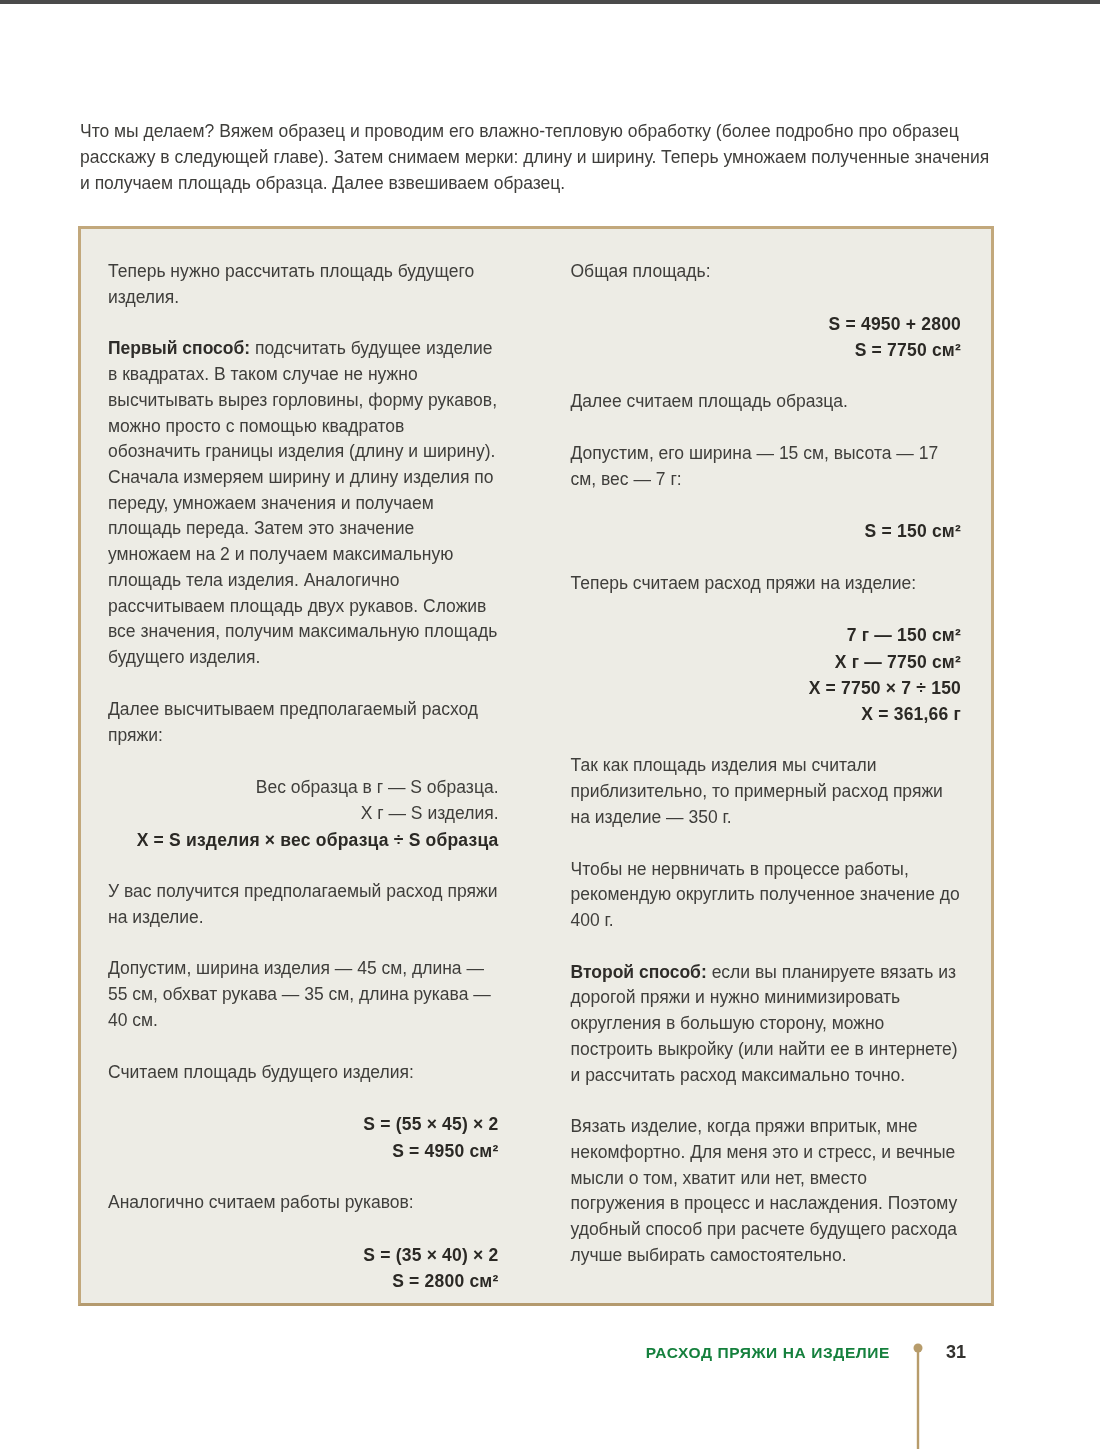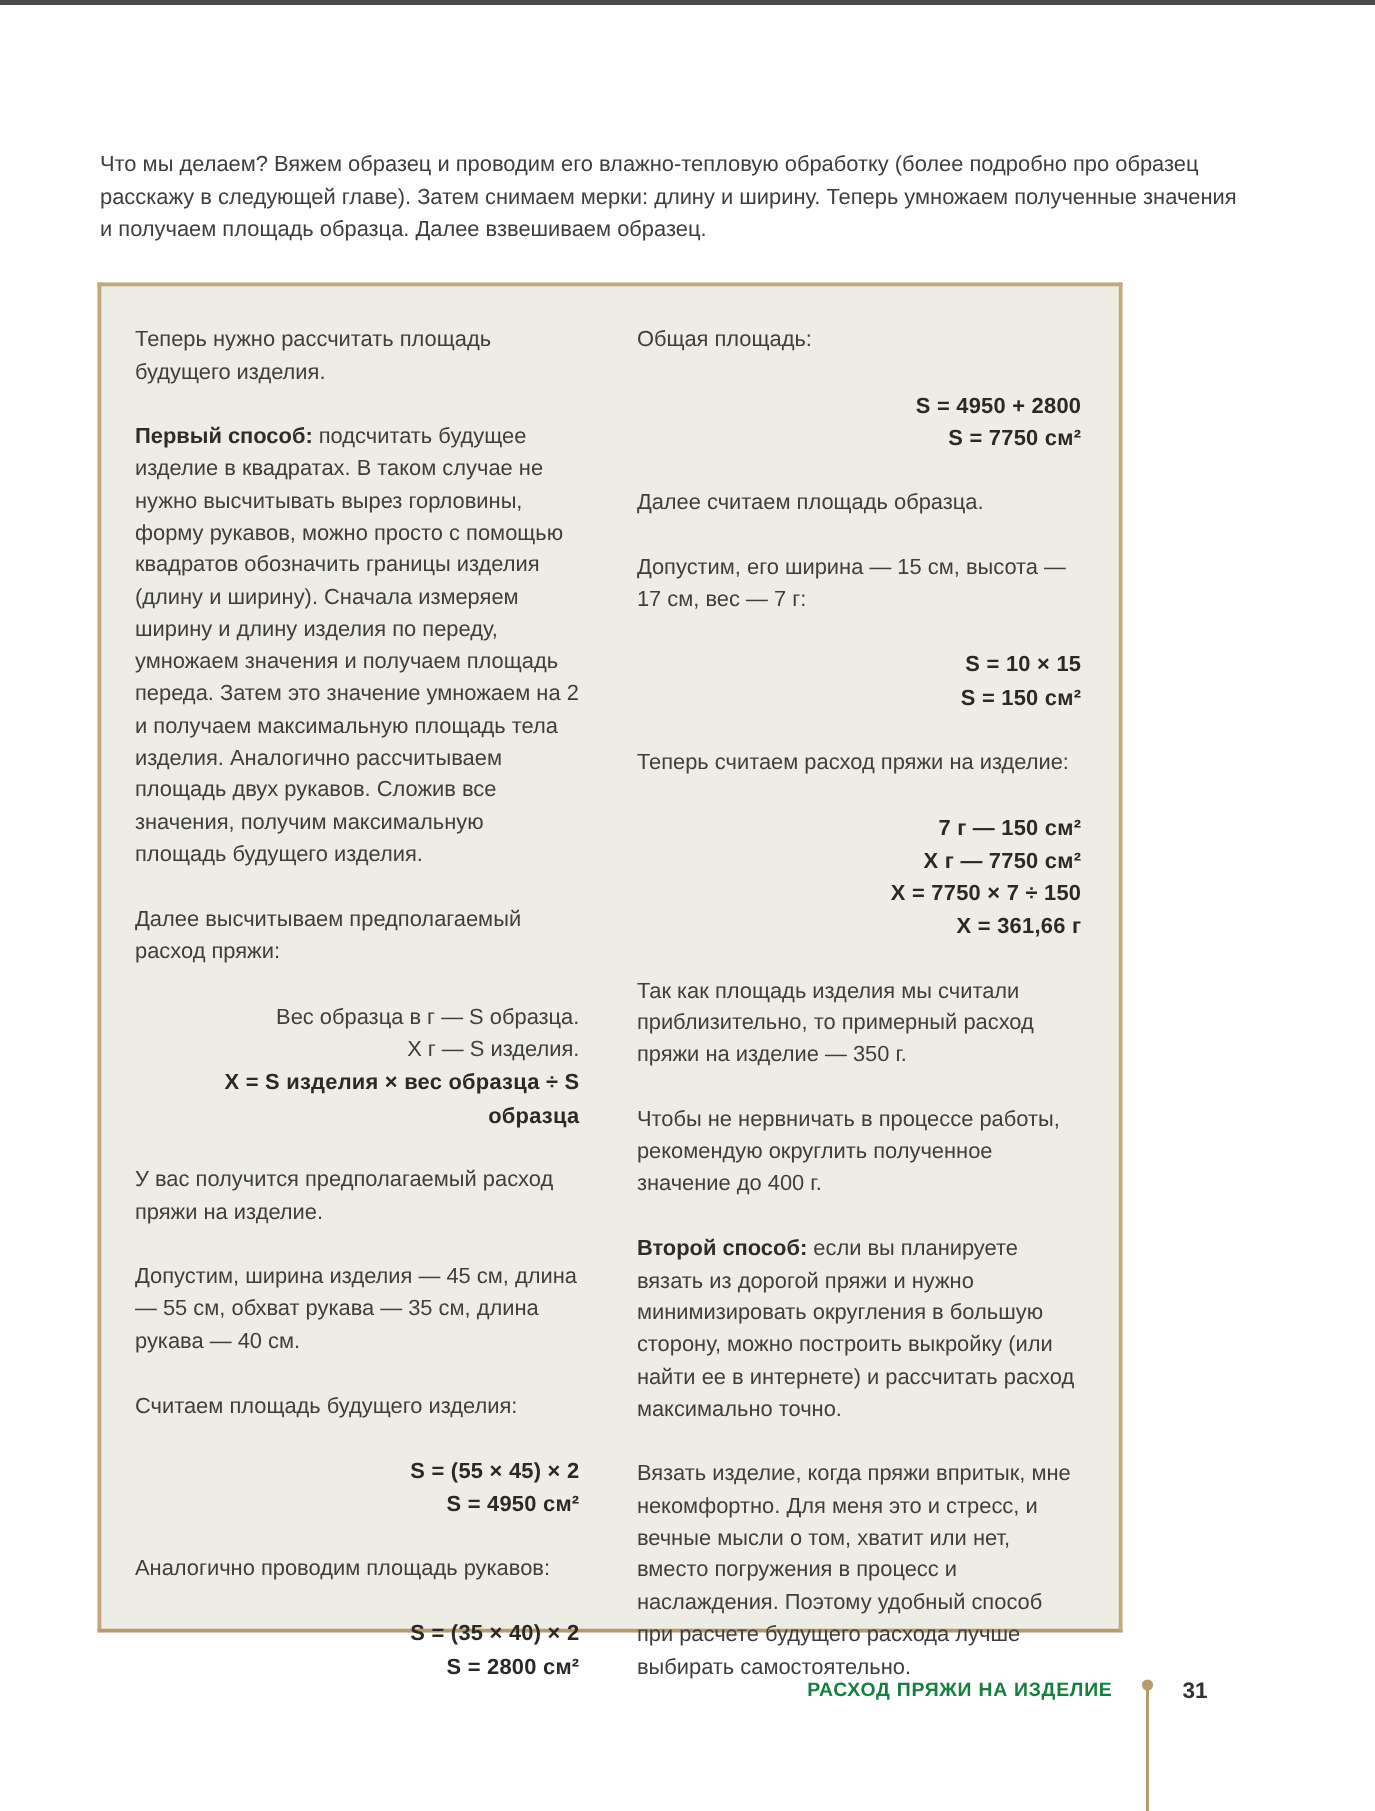--- a/index.html
+++ b/index.html
@@ -29,29 +29,29 @@
     left: 80px;
     width: 912px;
     font-size: 17.5px;
     line-height: 1.5;
     color: #3f3e3b;
   }
   .content-box {
     position: absolute;
     top: 226px;
     left: 78px;
-    width: 820px;
+    width: 916px;
     height: 1080px;
     box-sizing: border-box;
     background: #edece5;
     border: 3px solid #c2a87c;
     border-bottom-color: #b49a6e;
     padding: 30px 30px 30px 27px;
     display: flex;
-    gap: 46px;
+    gap: 72px;
   }
   .column {
     flex: 1;
     font-size: 17.5px;
     line-height: 1.47;
     color: #3f3e3b;
   }
   .column p.para {
     margin: 0 0 26px 0;
   }
@@ -123,36 +123,35 @@
           <div class="formula-line">X г — S изделия.</div>
           <div class="formula-line bold">X = S изделия × вес образца ÷ S образца</div>
         </div>
         <p class="para"><span>У вас получится предполагаемый расход пряжи на изделие.</span></p>
         <p class="para"><span>Допустим, ширина изделия — 45 см, длина — 55 см, обхват рукава — 35 см, длина рукава — 40 см.</span></p>
         <p class="para"><span>Считаем площадь будущего изделия:</span></p>
         <div class="formula">
           <div class="formula-line bold">S = (55 × 45) × 2</div>
           <div class="formula-line bold">S = 4950 см²</div>
         </div>
-        <p class="para"><span>Аналогично проводим площадь рукавов:</span></p>
+        <p class="para"><span>Аналогично считаем работы рукавов:</span></p>
         <div class="formula">
           <div class="formula-line bold">S = (35 × 40) × 2</div>
           <div class="formula-line bold">S = 2800 см²</div>
         </div>
       </div>
     <div class="column" id="right-col">
         <p class="para"><span>Общая площадь:</span></p>
         <div class="formula">
           <div class="formula-line bold">S = 4950 + 2800</div>
           <div class="formula-line bold">S = 7750 см²</div>
         </div>
         <p class="para"><span>Далее считаем площадь образца.</span></p>
         <p class="para"><span>Допустим, его ширина — 15 см, высота — 17 см, вес — 7 г:</span></p>
         <div class="formula">
-          <div class="formula-line bold">S = 10 × 15</div>
           <div class="formula-line bold">S = 150 см²</div>
         </div>
         <p class="para"><span>Теперь считаем расход пряжи на изделие:</span></p>
         <div class="formula">
           <div class="formula-line bold">7 г — 150 см²</div>
           <div class="formula-line bold">X г — 7750 см²</div>
           <div class="formula-line bold">X = 7750 × 7 ÷ 150</div>
           <div class="formula-line bold">X = 361,66 г</div>
         </div>
         <p class="para"><span>Так как площадь изделия мы считали приблизительно, то примерный расход пряжи на изделие — 350 г.</span></p>

